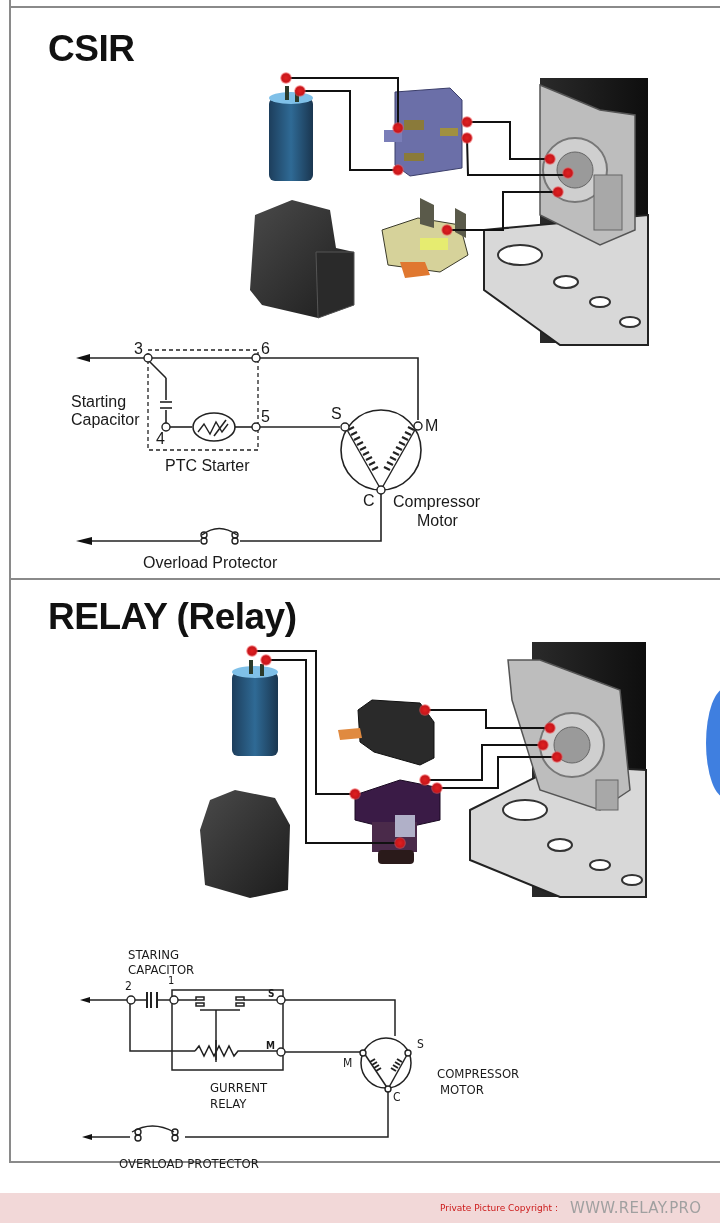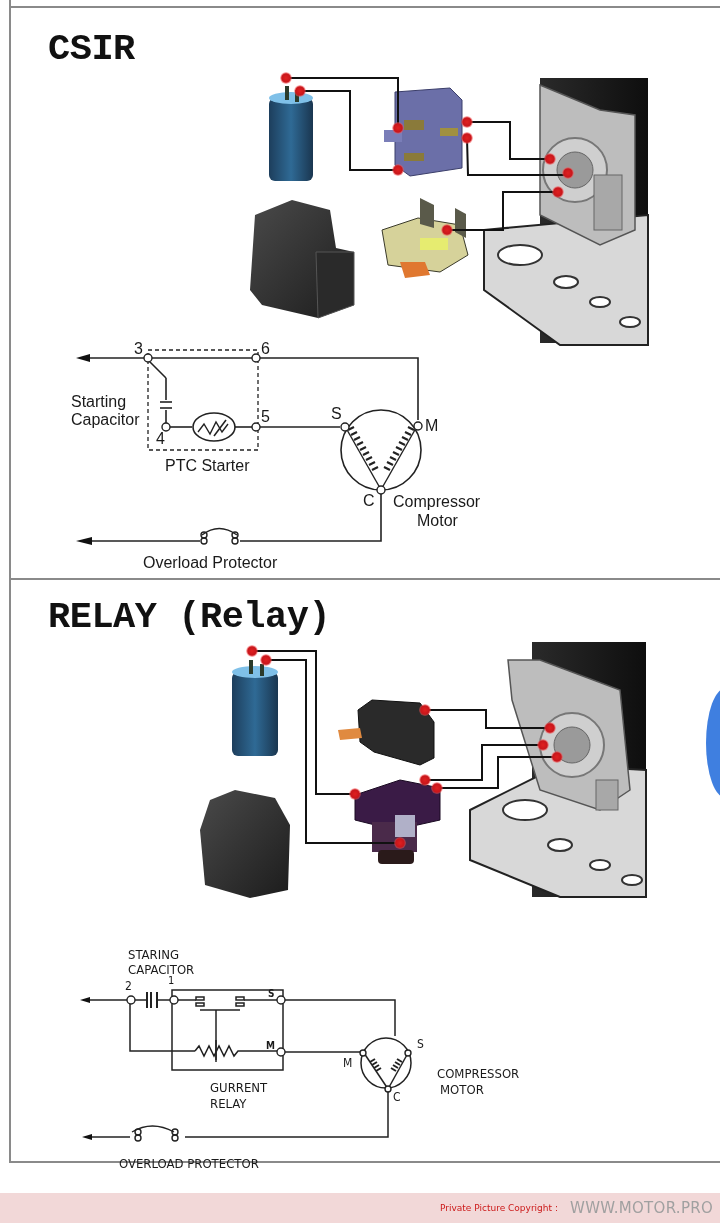--- a/index.html
+++ b/index.html
@@ -1,19 +1,19 @@
 <!DOCTYPE html>
 <html><head>
 <meta charset="utf-8">
 <style>
   html, body { margin:0; padding:0; }
   body { width:720px; height:1223px; background:#ffffff; position:relative; overflow:hidden; font-family:"Liberation Sans", sans-serif; }
   .frame-left { position:absolute; left:9px; top:0; width:2px; height:1163px; background:#8a8a8a; }
   .hline { position:absolute; left:9px; right:0; height:2px; background:#8a8a8a; }
-  .title { position:absolute; left:48px; font-weight:bold; font-size:37px; color:#111; letter-spacing:-0.5px;font-family:Liberation Mono, monospace; }
+  .title { position:absolute; left:48px; font-weight:bold; font-size:37px; color:#111; letter-spacing:-0.5px; }
   svg { position:absolute; left:0; top:0; }
   .footer { position:absolute; left:0; top:1193px; width:720px; height:30px; background:#f2d8d8; }
   .footer .copy { position:absolute; left:440px; top:10px; font-family:"DejaVu Sans", sans-serif; font-size:9px; color:#cc1a1a; }
   .footer .site { position:absolute; left:570px; top:6px; font-family:"DejaVu Sans", sans-serif; font-size:15px; color:#a0a0a0; letter-spacing:0.3px; }
   .lbl { font-family:"Liberation Sans", sans-serif; fill:#1a1a1a; }
   .lbl2 { font-family:"DejaVu Sans Condensed","DejaVu Sans", sans-serif; fill:#1a1a1a; }
   .blue-tab { position:absolute; left:706px; top:688px; width:40px; height:110px; border-radius:50%; background:#3f7fe0; }
 </style>
 </head>
 <body>
@@ -298,14 +298,14 @@
     <text class="lbl2" x="417" y="1048" font-size="12">S</text>
     <text class="lbl2" x="393" y="1101" font-size="12">C</text>
     <text class="lbl2" x="437" y="1078" font-size="13">COMPRESSOR</text>
     <text class="lbl2" x="440" y="1094" font-size="13">MOTOR</text>
     <text class="lbl2" x="119" y="1168" font-size="13">OVERLOAD PROTECTOR</text>
   </g>
 </svg>
 
 <div class="footer">
   <span class="copy">Private Picture Copyright :</span>
-  <span class="site">WWW.MOTOR.PRO</span>
+  <span class="site">WWW.RELAY.PRO</span>
 </div>
 
 </body></html>

